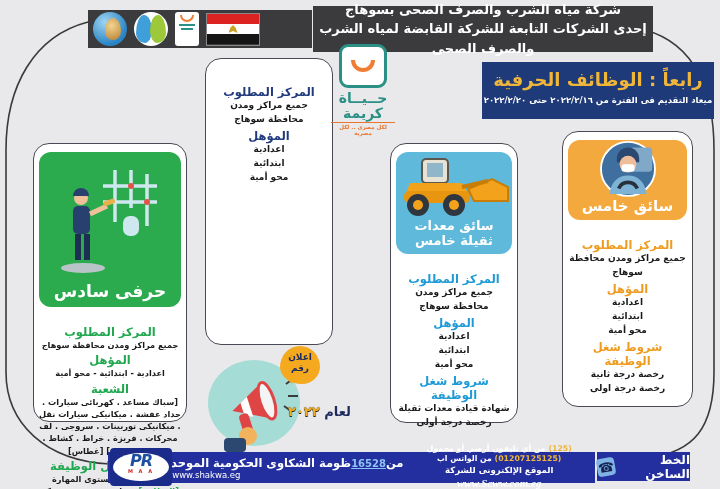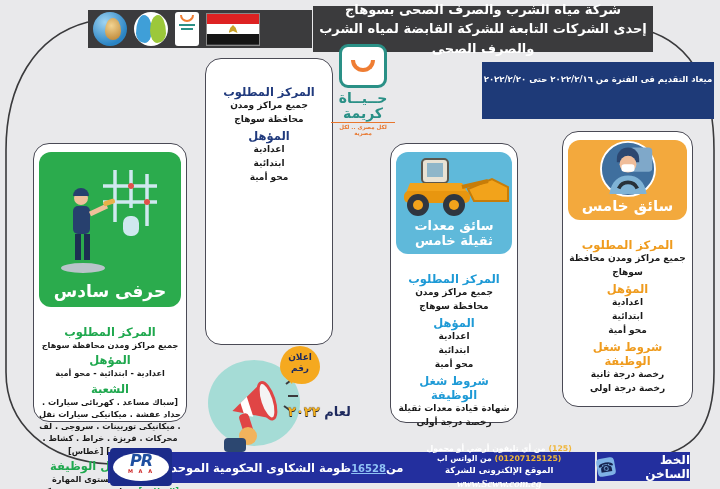--- a/index.html
+++ b/index.html
@@ -136,20 +136,21 @@
         <span class="b"></span>
     </span>
   </div>
 
   <div class="header-box" dir="rtl">
     <div class="hb1">شركة مياه الشرب والصرف الصحى بسوهاج</div>
     <div class="hb2">إحدى الشركات التابعة للشركة القابضة لمياه الشرب والصرف الصحى</div>
   </div>
 
   <div class="announce" dir="rtl">
+    <div class="announce-title">رابعاً : الوظائف الحرفية</div>
     <div class="announce-sub">ميعاد التقديم فى الفترة من ٢٠٢٢/٢/١٦ حتى ٢٠٢٢/٢/٢٠</div>
   </div>
 
   <div class="hayah">
     <div class="box">
         <div class="smile"></div>
       </div>
     <div class="nm">حــيــاة
 كريمة</div>
     <div class="tag">لكل مصرى .. لكل مصرية</div>
@@ -286,20 +287,21 @@
       </div>
       <div class="l2">
         <span>الموقع الإلكترونى للشركة</span>
         <span class="url">www.Scww.com.eg</span>
       </div>
     </div>
     <div class="shakwa">
       <div class="l1">
         <span>من</span><span class="lnk">16528</span><span>ظومة الشكاوى الحكومية الموحدة</span>
       </div>
+      <div class="l2">www.shakwa.eg</div>
     </div>
     <div class="prwrap">
       <div class="pr">
         <div class="oval">
           <div class="letters">PR</div>
           <div class="sub">M A A</div>
         </div>
       </div>
     </div>
   </div>

